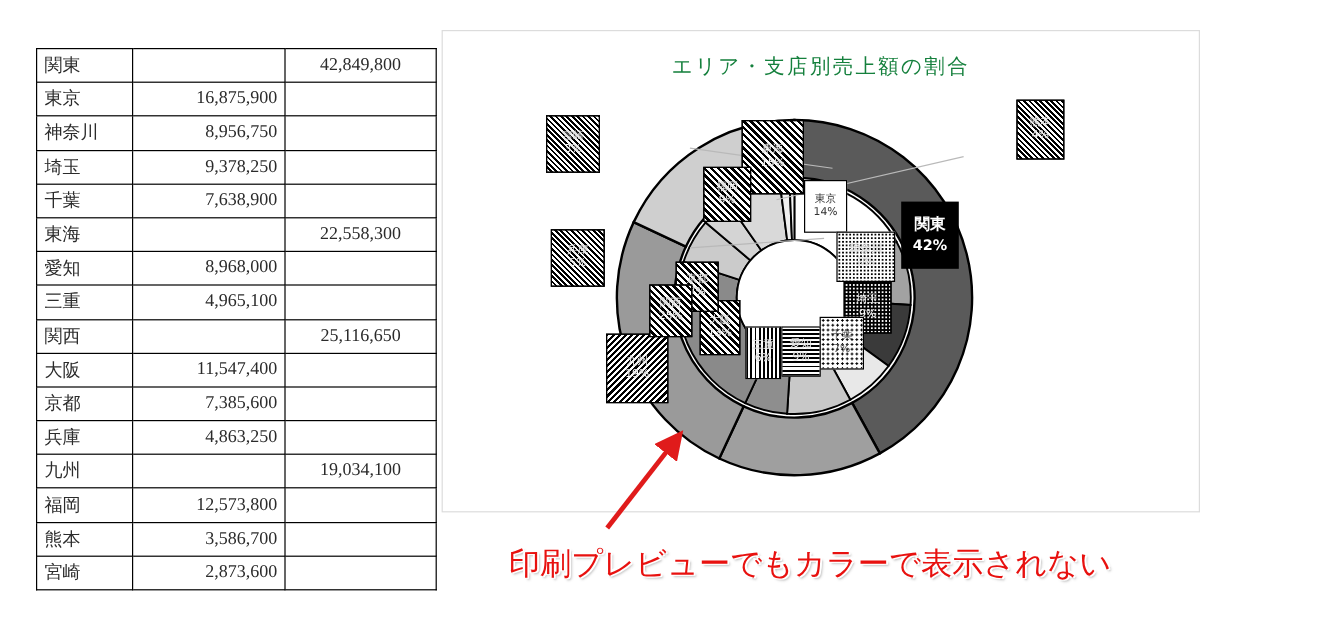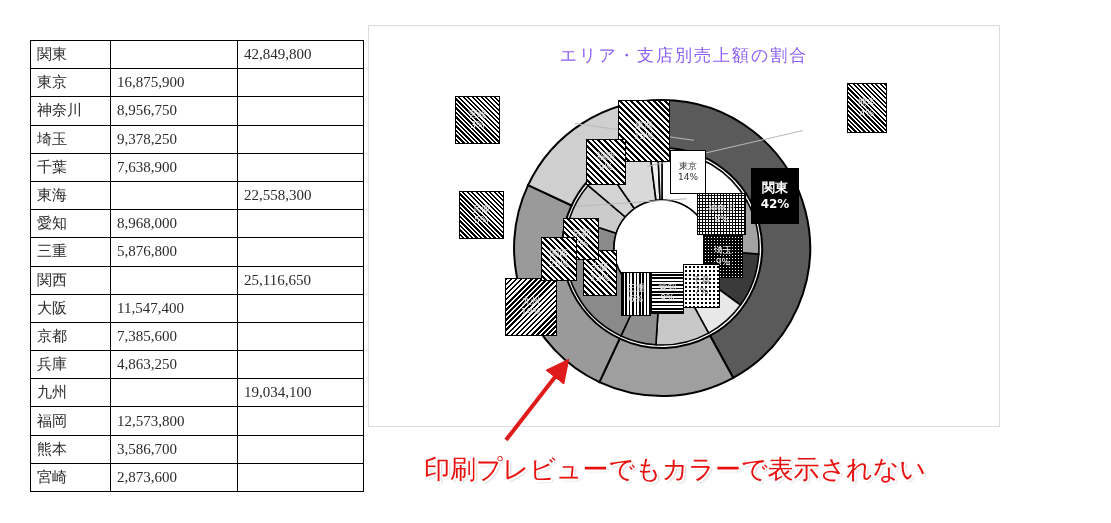--- a/index.html
+++ b/index.html
@@ -21,36 +21,36 @@
     border:1px solid #000;
     height:28.2px;
     box-sizing:border-box;
     font-size:15px;
     color:#2b2b2b;
     padding:0 6px;
     white-space:nowrap;
     overflow:hidden;
   }
   #sheet-table td.c-name{width:80px;text-align:left;}
-  #sheet-table td.c-branch{width:127px;margin-left:44px;}
-  #sheet-table td.c-area{width:126px;text-align:left;}
+  #sheet-table td.c-branch{width:127px;text-align:right;margin-left:44px;}
+  #sheet-table td.c-area{width:126px;text-align:center;}
 
   
   #chart-frame{
     position:absolute;left:368px;top:25px;
     width:632px;height:402px;
     border:1px solid #dcdcdc;
     background:#fff;
     box-sizing:border-box;
   }
   #chart-title{
     position:absolute;left:0;top:18px;width:100%;
     text-align:center;
     font-size:17px;
-    color:#8b5cf6;
+    color:#15803d;
     letter-spacing:2px;
     font-family:"DejaVu Sans","Liberation Sans",sans-serif;
   }
   #donut-wrap{
     position:absolute;left:118px;top:52px;width:350px;height:340px;
   }
   svg.donut{display:block;}
 
   
   .lbl{
@@ -162,21 +162,21 @@
         <td class="c-branch"></td>
         <td class="c-area">22,558,300</td>
       </tr>
       <tr>
         <td class="c-name">愛知</td>
         <td class="c-branch">8,968,000</td>
         <td class="c-area"></td>
       </tr>
       <tr>
         <td class="c-name">三重</td>
-        <td class="c-branch">5,876,800</td>
+        <td class="c-branch">4,965,100</td>
         <td class="c-area"></td>
       </tr>
       <tr>
         <td class="c-name">関西</td>
         <td class="c-branch"></td>
         <td class="c-area">25,116,650</td>
       </tr>
       <tr>
         <td class="c-name">大阪</td>
         <td class="c-branch">11,547,400</td>

